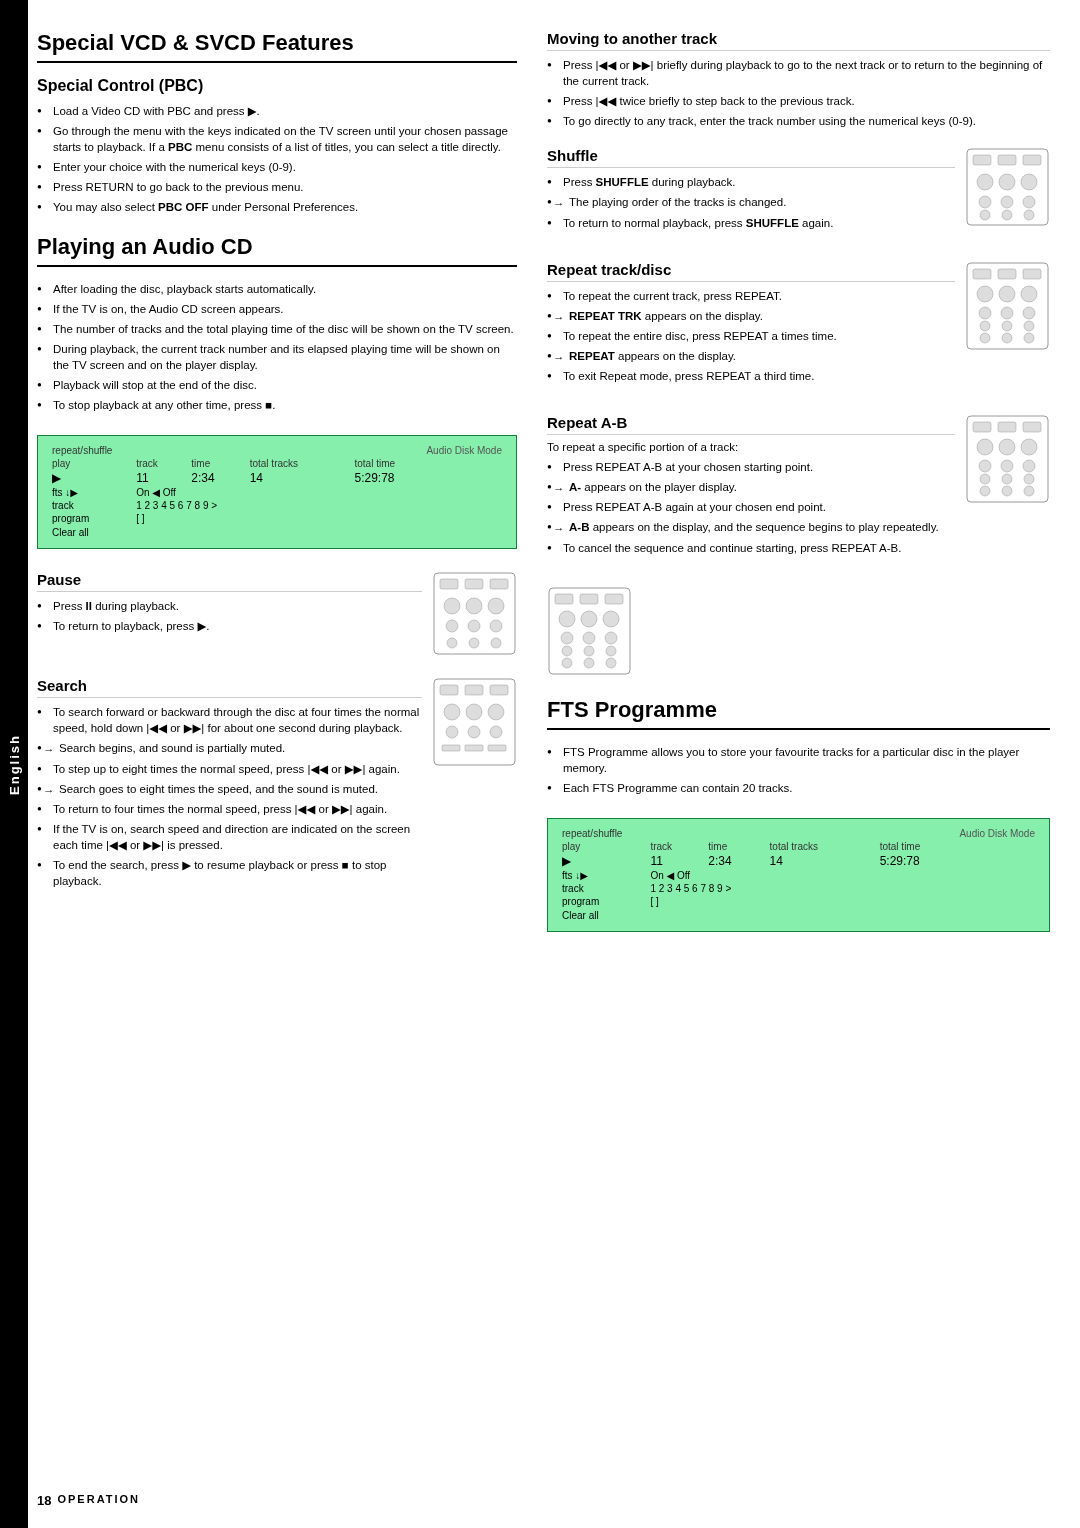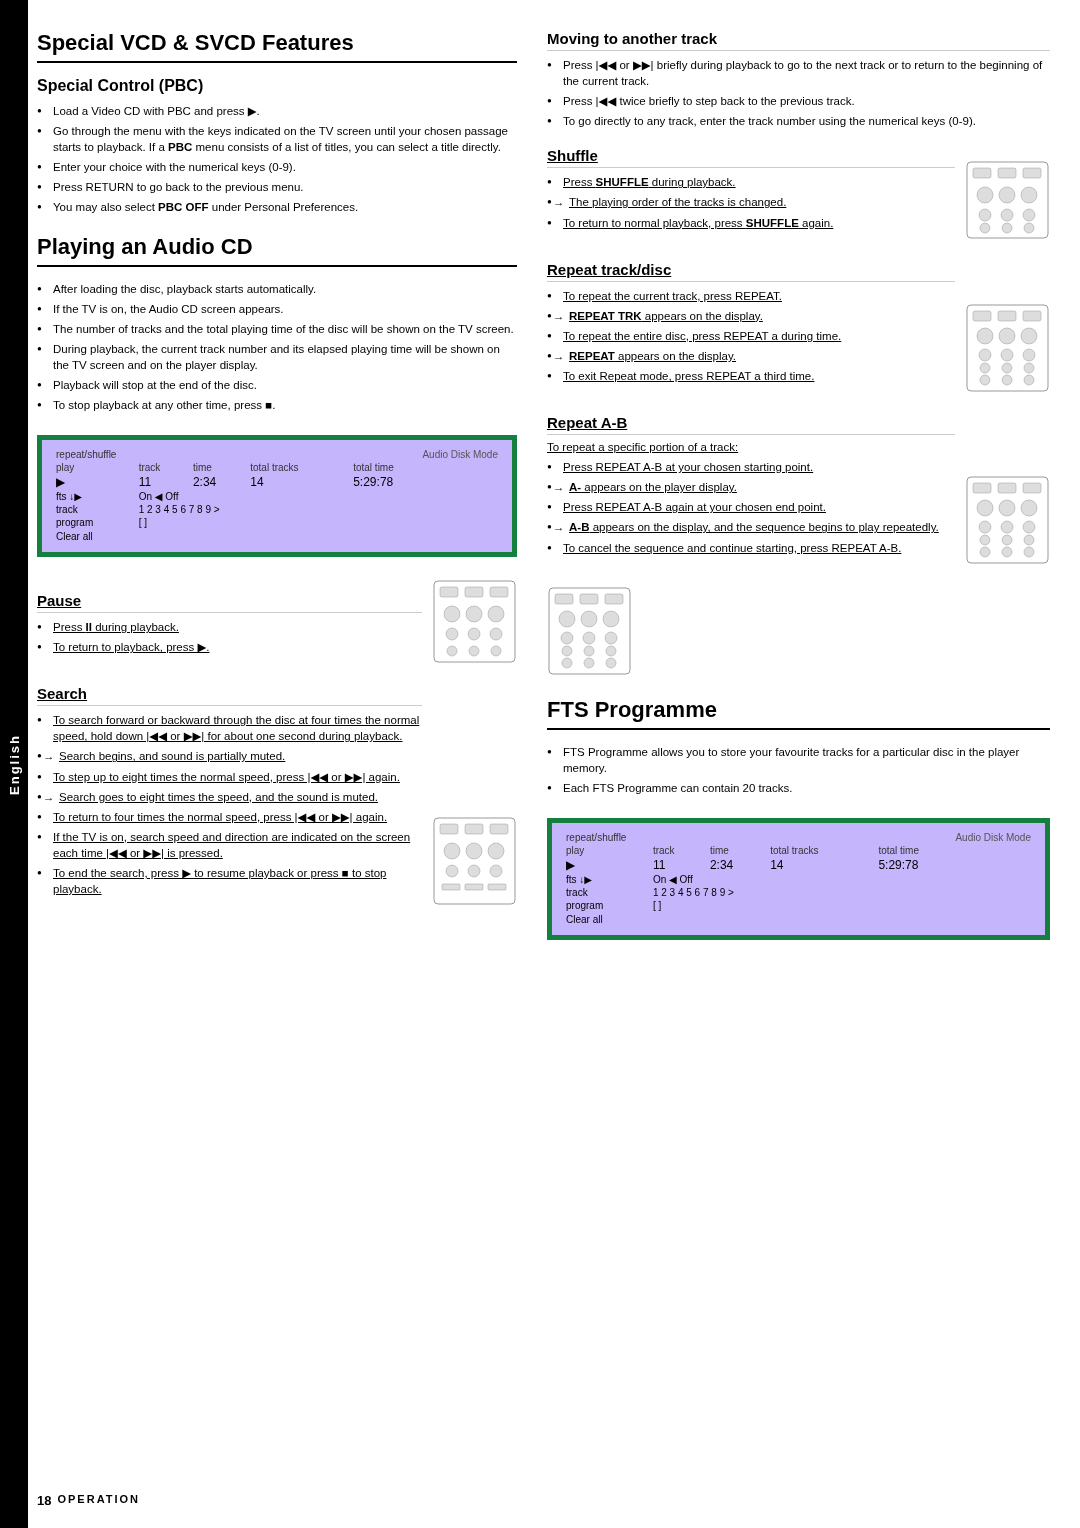--- a/index.html
+++ b/index.html
@@ -82,25 +82,25 @@
       position: absolute;
       left: 0;
       font-size: 8px;
       top: 2px;
     }
     .section {
       margin-bottom: 18px;
     }
     .bold { font-weight: bold; }
     .player-display {
-      border: 5px solid #15803d;
+      border: 1px solid #15803d;
       padding: 8px 10px;
       margin: 22px 0;
       font-size: 10px;
-      background: #c4b5fd;
+      background: #86efac;
     }
     .player-display table {
       width: 100%;
       border-collapse: collapse;
     }
     .player-display td {
       padding: 1px 4px;
       font-size: 10px;
     }
     .player-display .header-row td {
@@ -125,23 +125,22 @@
       font-size: 10px;
     }
     .player-display .clear-all {
       font-size: 10px;
       text-align: left;
       padding: 2px 4px;
     }
     .section-with-remote {
       display: flex;
       gap: 10px;
-      align-items: flex-end;
+      align-items: flex-start;
       margin-bottom: 12px;
-      text-decoration: underline;
     }
     .section-text { flex: 1; }
 
     .footer {
       position: absolute;
       bottom: 20px;
       left: 37px;
       font-size: 11px;
       display: flex;
       align-items: flex-start;
@@ -350,21 +349,21 @@
         </div>
       </div>
 
       <div class="section">
         <div class="section-with-remote">
           <div class="section-text">
             <h3>Repeat track/disc</h3>
             <ul class="bullet-list">
               <li>To repeat the current track, press REPEAT.</li>
               <li style="list-style:none; padding-left:22px; position:relative;"><span style="position:absolute;left:6px;">→</span><span class="bold">REPEAT TRK</span> appears on the display.</li>
-              <li>To repeat the entire disc, press REPEAT a during time.</li>
+              <li>To repeat the entire disc, press REPEAT a times time.</li>
               <li style="list-style:none; padding-left:22px; position:relative;"><span style="position:absolute;left:6px;">→</span><span class="bold">REPEAT</span> appears on the display.</li>
               <li>To exit Repeat mode, press REPEAT a third time.</li>
             </ul>
           </div>
           <div>
             <svg width="85" height="90" viewBox="0 0 85 90">
               <rect x="2" y="2" width="81" height="86" rx="4" fill="none" stroke="#999" stroke-width="1"></rect>
               <rect x="8" y="8" width="18" height="10" rx="2" fill="#ddd" stroke="#999" stroke-width="0.5"></rect>
               <rect x="33" y="8" width="18" height="10" rx="2" fill="#ddd" stroke="#999" stroke-width="0.5"></rect>
               <rect x="58" y="8" width="18" height="10" rx="2" fill="#ddd" stroke="#999" stroke-width="0.5"></rect>

